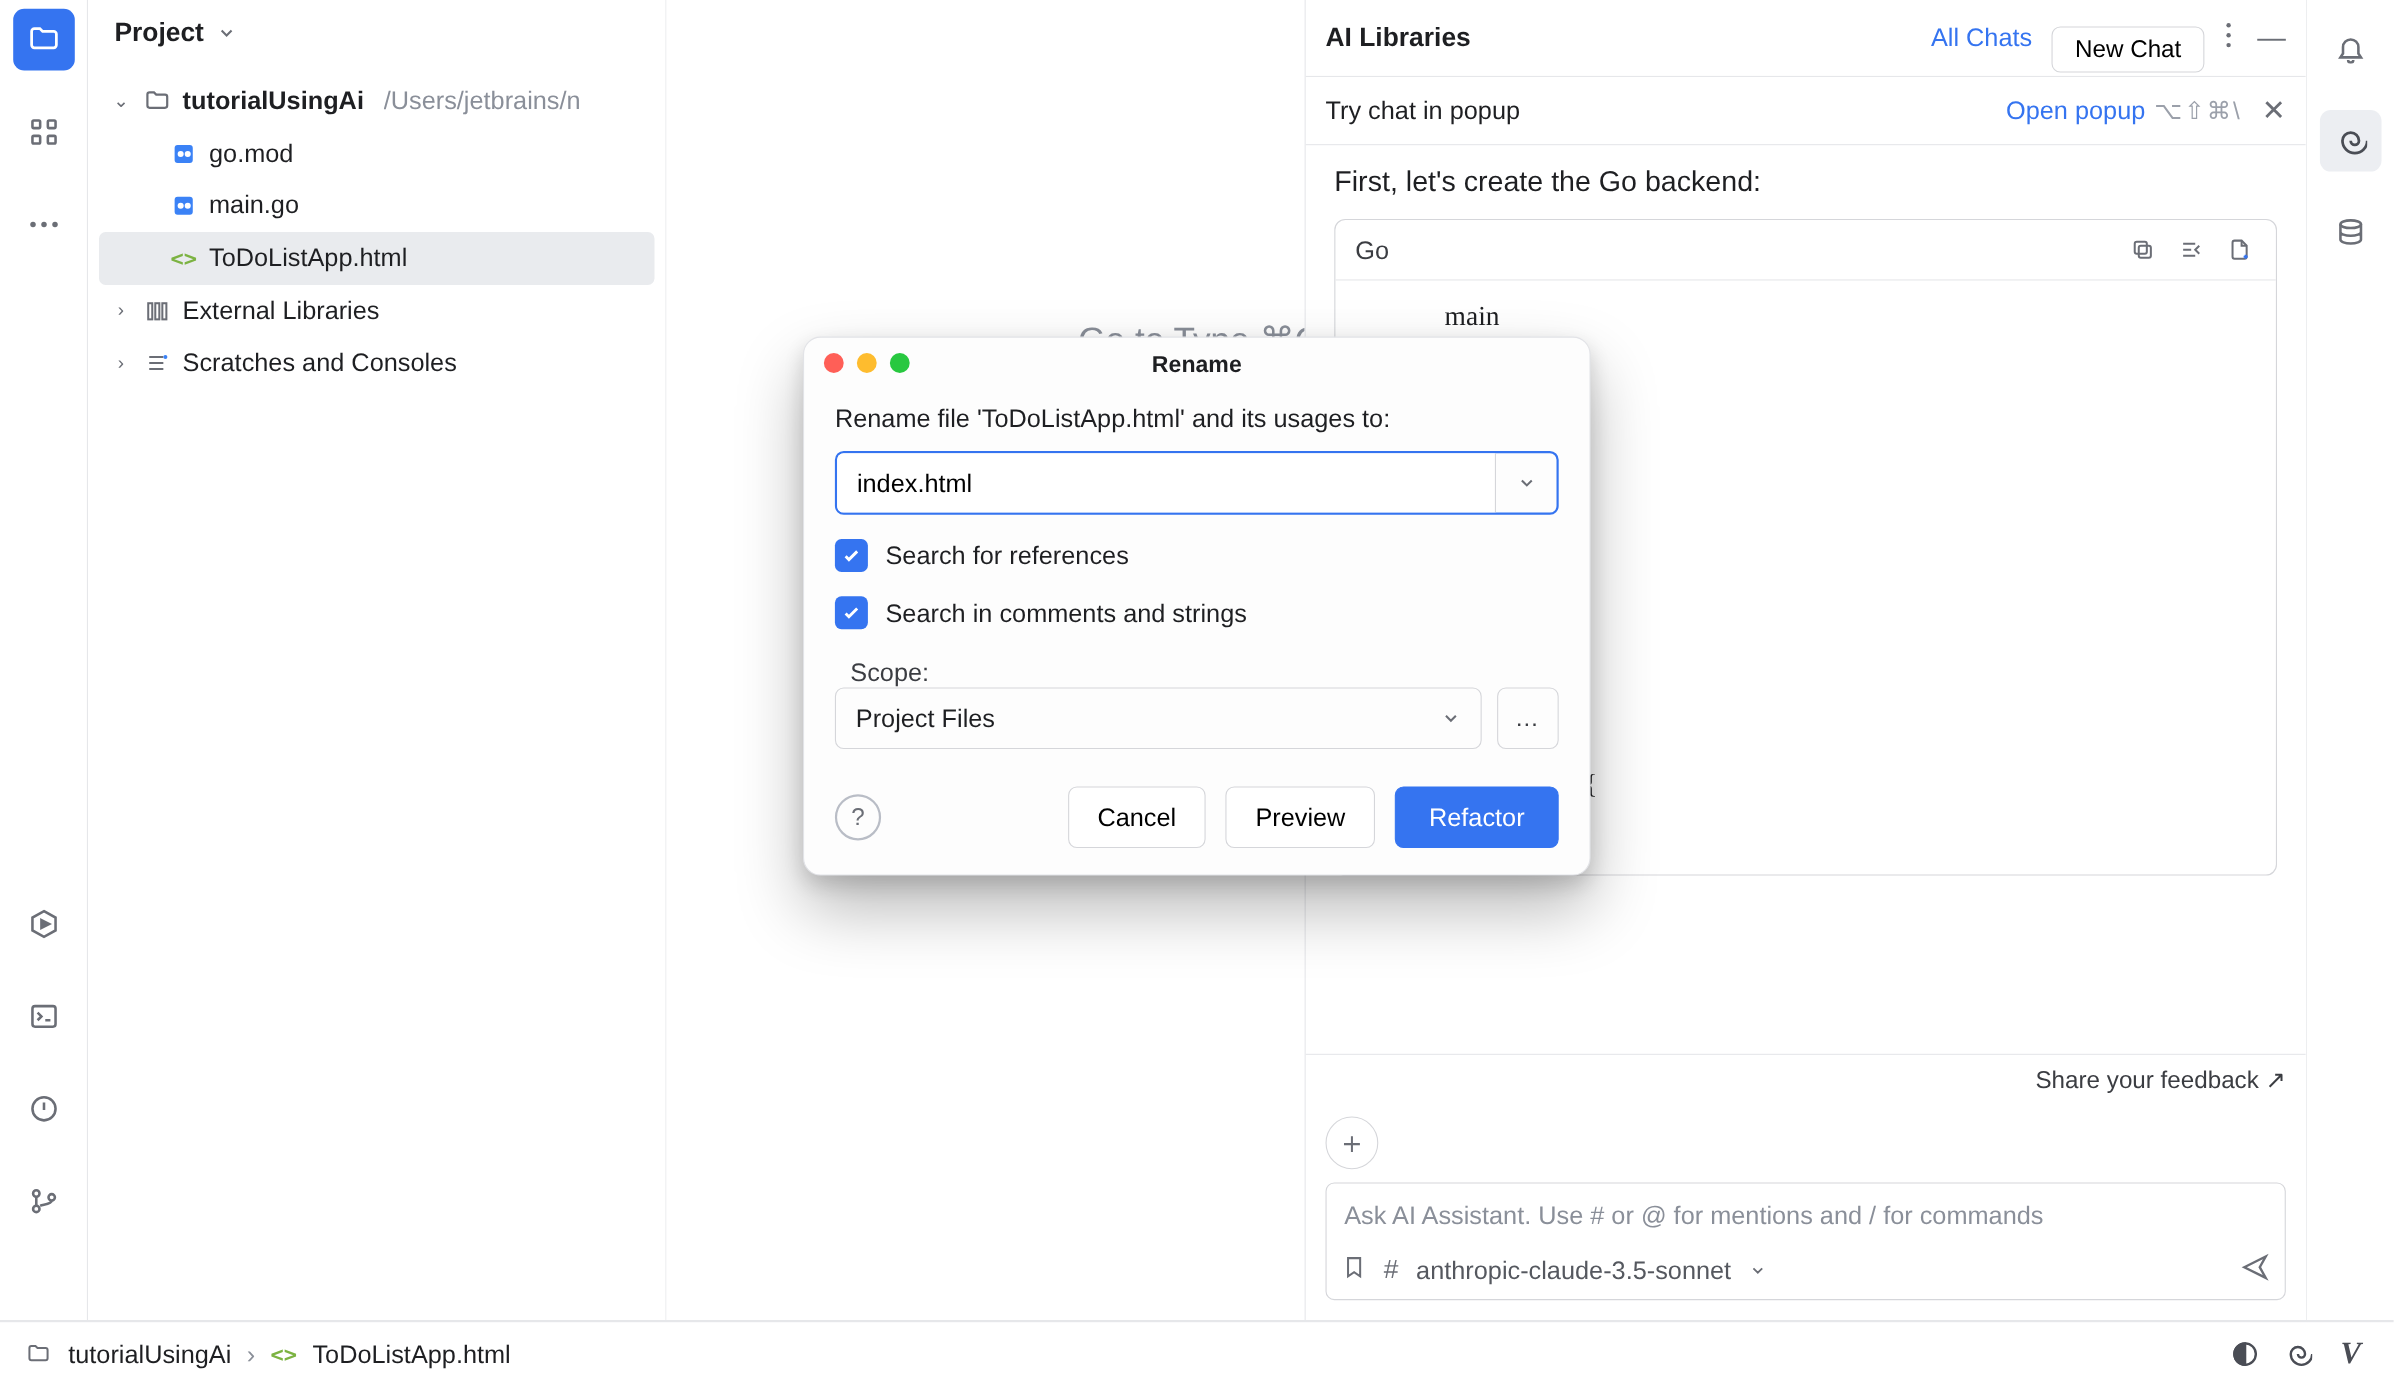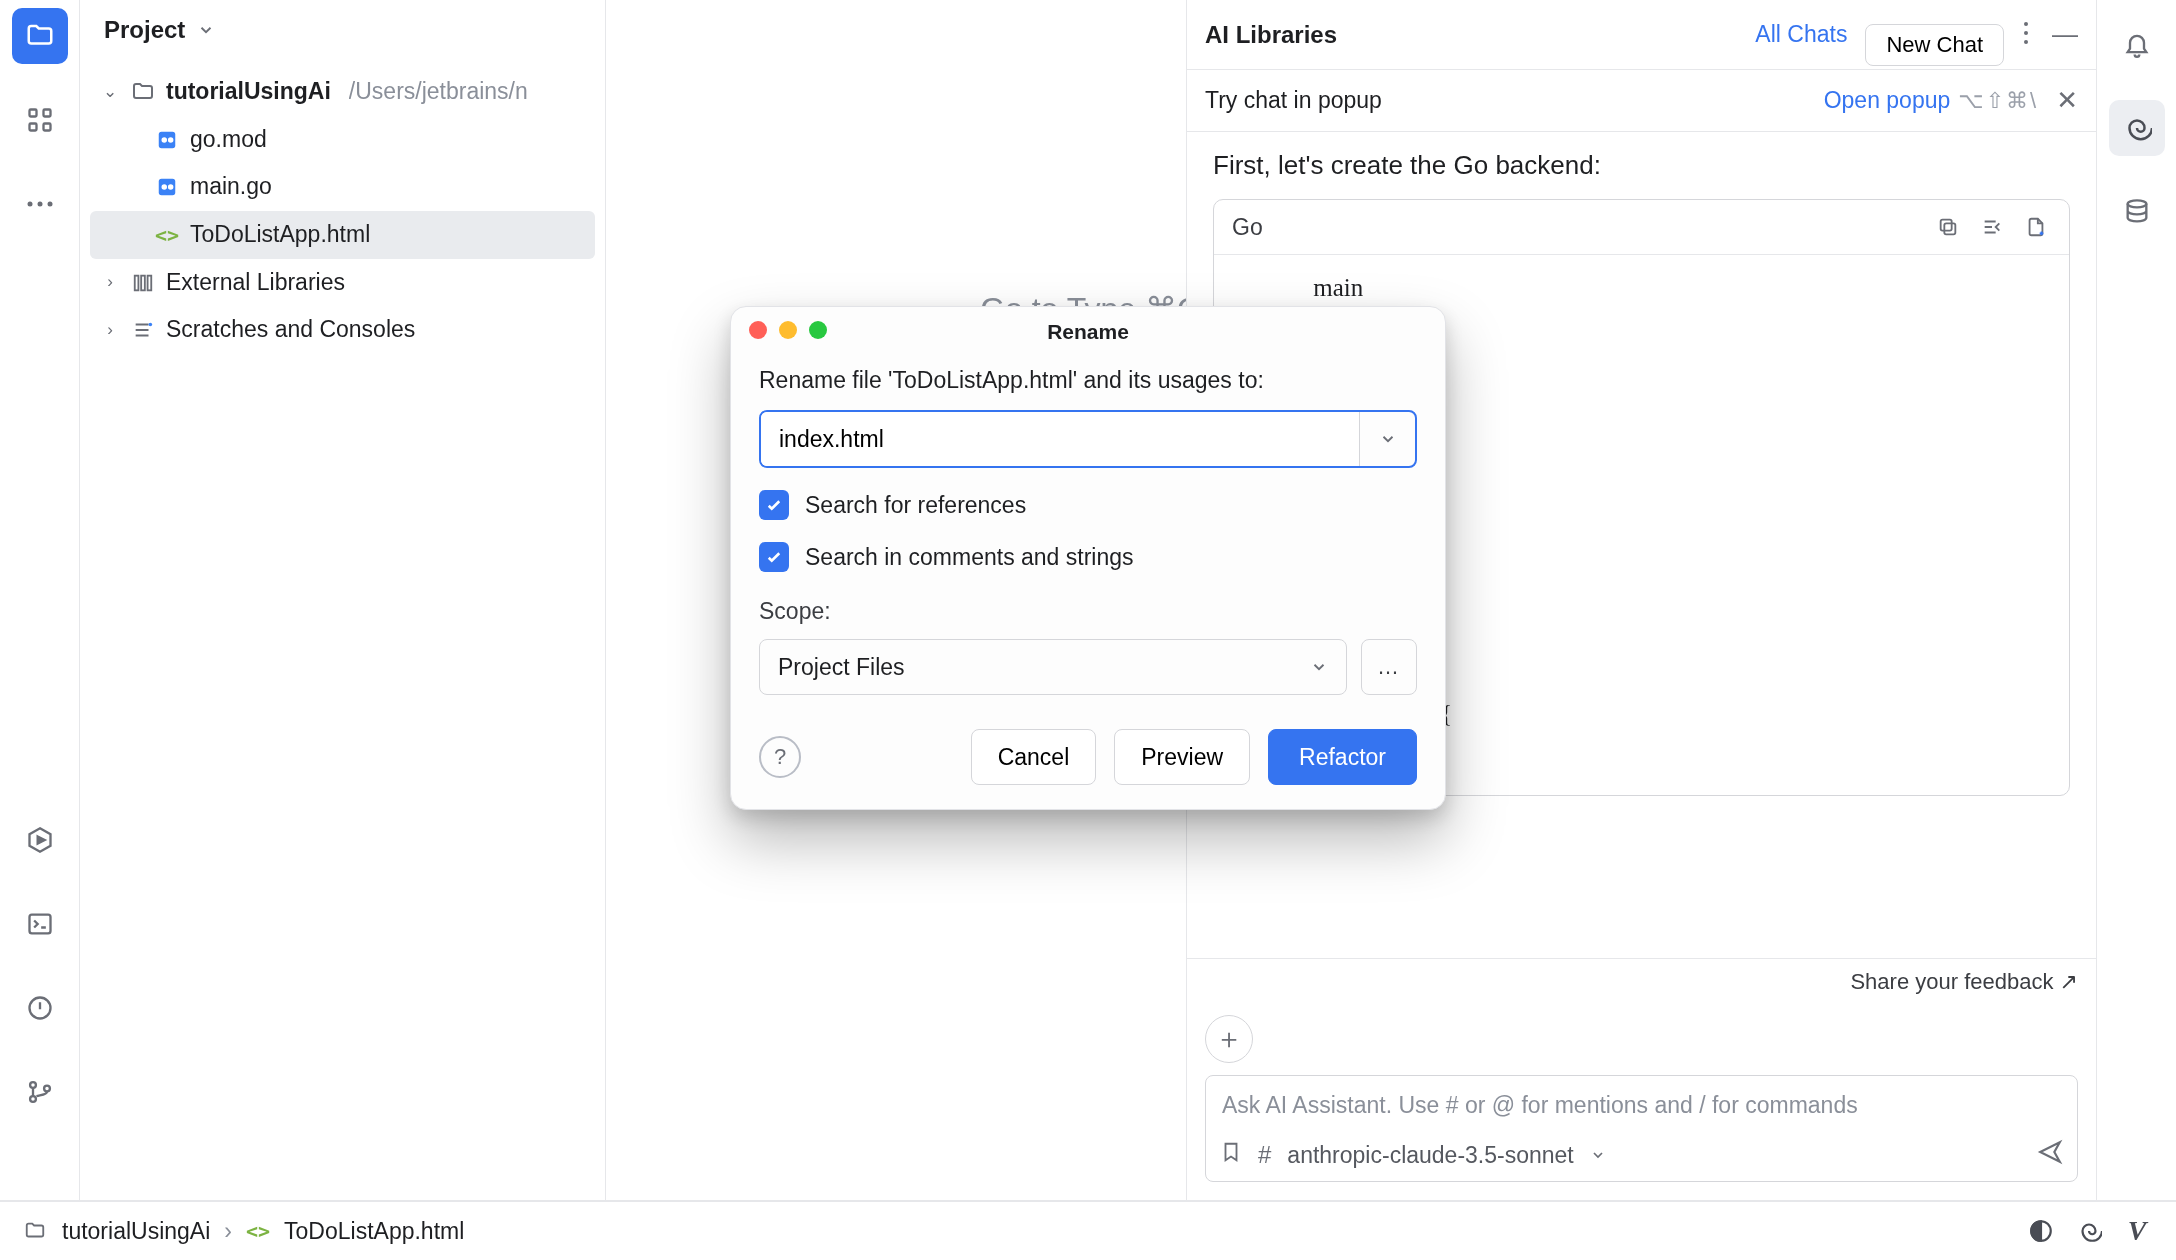--- a/index.html
+++ b/index.html
@@ -77,22 +77,22 @@
   .dot { width:18px; height:18px; border-radius:999px; }
   .dot.red { background:#ff5f57; } .dot.yel { background:#febc2e; } .dot.grn { background:#28c840; }
   .dlg-body { padding:6px 28px 24px 28px; font-size:23px; }
   .dlg-label { margin:4px 0 16px 0; }
   .dlg-input { display:flex; align-items:stretch; border:2px solid var(--accent); border-radius:8px; height:58px; overflow:hidden; }
   .dlg-input input { flex:1; border:none; outline:none; font-size:23px; padding:0 18px; }
   .dlg-input .dd { width:56px; border-left:1px solid var(--border2); display:flex; align-items:center; justify-content:center; color:#6b6e76; }
   .dlg-check { display:flex; align-items:center; gap:16px; margin-top:22px; }
   .cbx { width:30px; height:30px; border-radius:6px; background:var(--accent); display:flex; align-items:center; justify-content:center; }
   .cbx svg { display:block; }
-  .dlg-scope-label { margin-top:26px; color:#3b3d42; }
-  .dlg-scope-row { display:flex; align-items:center; gap:14px; margin-top:14px; }
+  .dlg-scope-label { margin-top:26px; color:#3b3d42;margin-left:14px; }
+  .dlg-scope-row { display:flex; align-items:center; gap:14px; }
   .dlg-select { flex:1; height:56px; border:1px solid var(--border2); border-radius:8px; display:flex; align-items:center; padding:0 18px; }
   .dlg-select .spacer { flex:1; }
   .dlg-dots { width:56px; height:56px; border:1px solid var(--border2); border-radius:8px; display:flex; align-items:center; justify-content:center; font-size:22px; letter-spacing:2px; color:#3b3d42; }
   .dlg-buttons { display:flex; align-items:center; gap:18px; margin-top:34px; }
   .dlg-help { width:42px; height:42px; border:2px solid #b9bdc6; border-radius:999px; display:flex; align-items:center; justify-content:center; color:#6b6e76; font-size:22px; }
   .dlg-buttons .spacer { flex:1; }
   .btn { height:56px; border:1px solid var(--border2); background:#fff; border-radius:8px; padding:0 26px; font-size:23px; cursor:pointer; }
   .btn.primary { background:var(--accent); color:#fff; border-color:var(--accent); padding:0 30px; }
 
   .codeicon { font-family: ui-monospace, monospace; font-size:20px; color:#7cb342; font-weight:700; }

